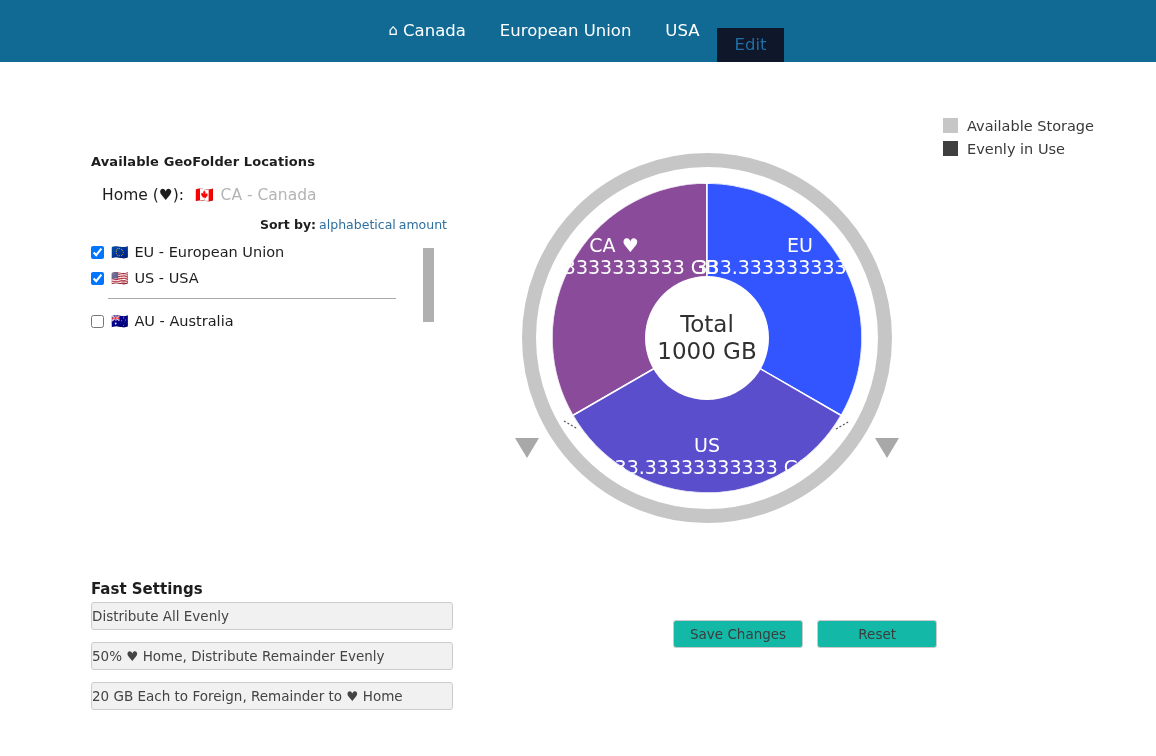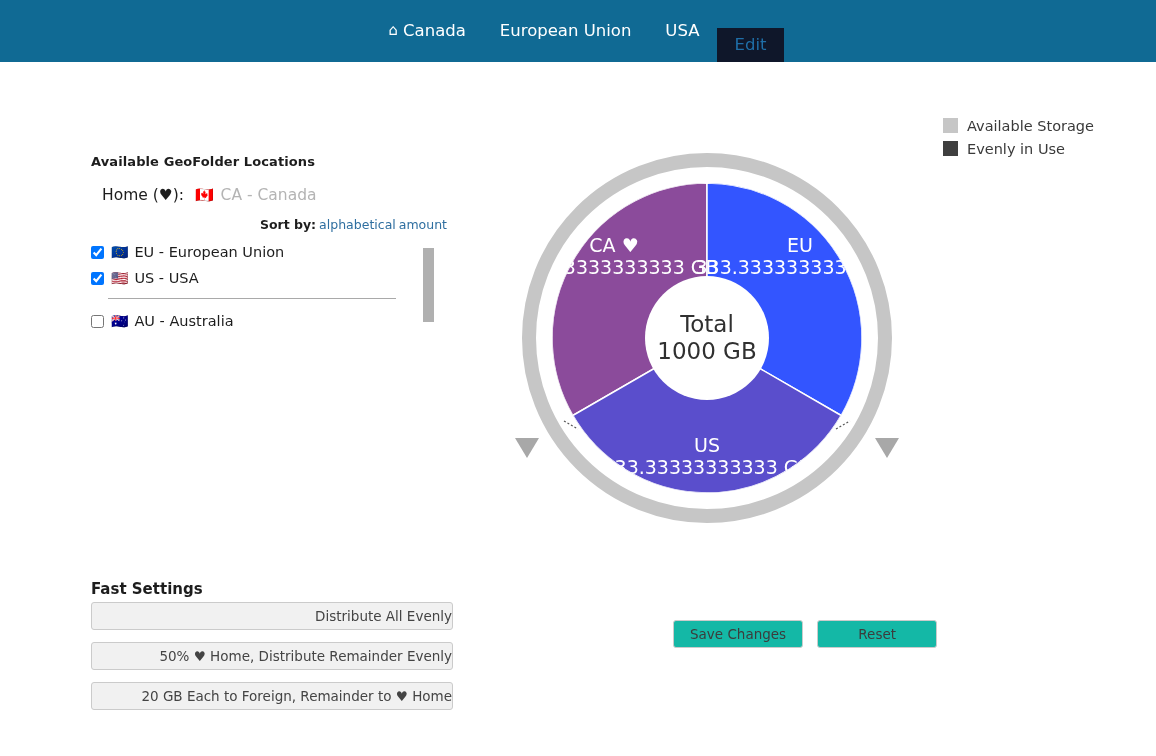--- a/index.html
+++ b/index.html
@@ -189,21 +189,21 @@
     display: block;
     width: 362px;
     height: 28px;
     line-height: 26px;
     background: #f1f1f1;
     border: 1px solid #cbcbcb;
     border-radius: 3px;
     color: #444444;
     font-size: 13.5px;
     font-family: inherit;
-    text-align: right;
+    text-align: left;
     margin-bottom: 12px;
     cursor: pointer;
     padding: 0;
   }
 
   
   .actions {
     position: absolute;
     left: 673px;
     top: 620px;

